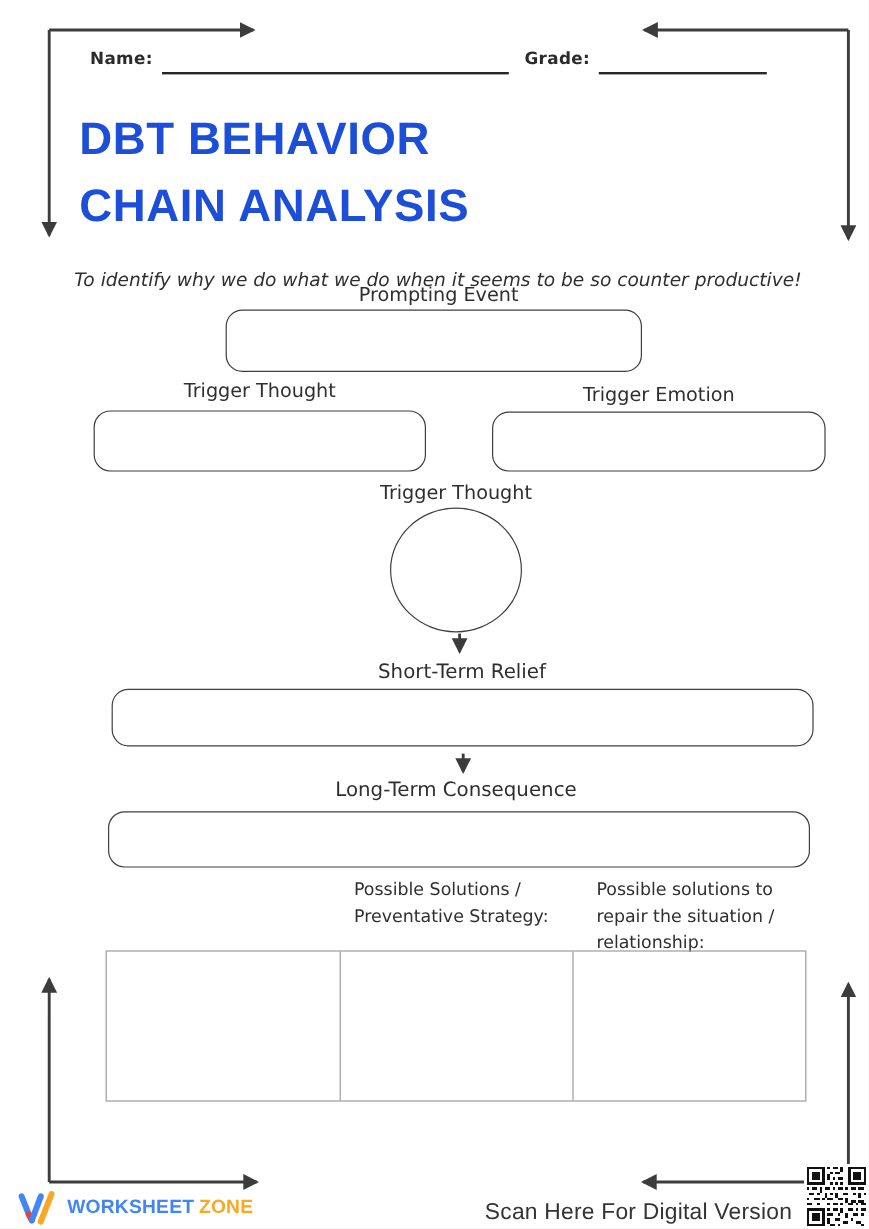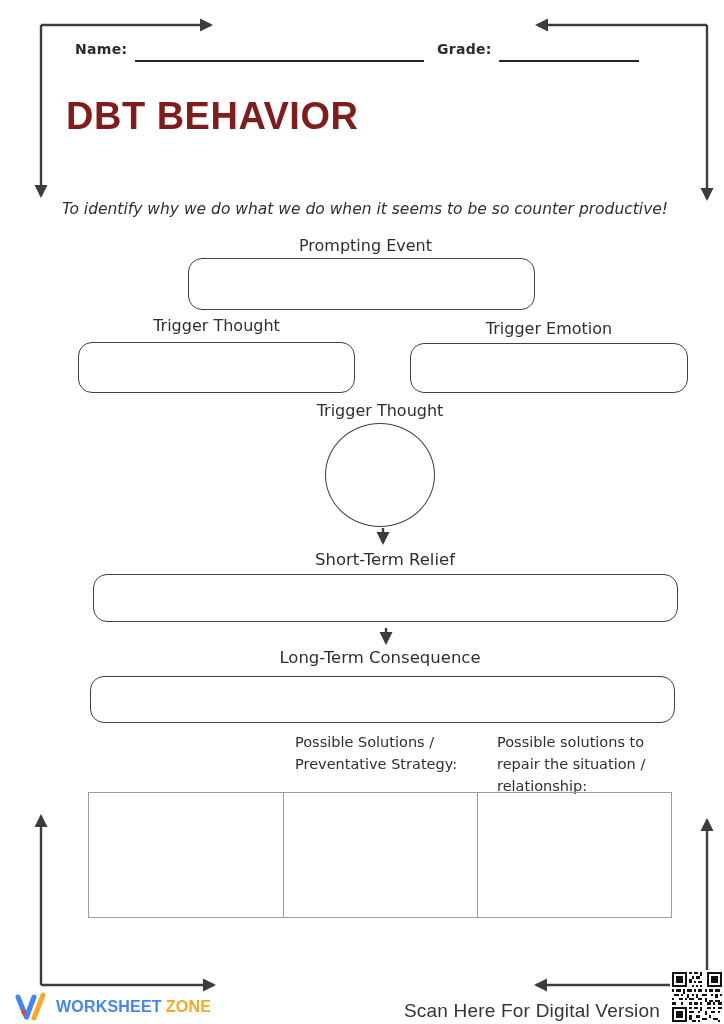--- a/index.html
+++ b/index.html
@@ -20,21 +20,21 @@
   }
   .abs{position:absolute;}
   svg.overlay{position:absolute;left:0;top:0;width:724px;height:1024px;pointer-events:none;}
   svg.overlay line{stroke:var(--line);stroke-width:2.4;}
   #arrhead path{fill:var(--line);}
 
   
   .field-label{font-size:14px;font-weight:bold;letter-spacing:.3px;}
   .write-line{border-bottom:2.2px solid #262626;height:1px;}
   .title{font-family:"Liberation Sans",sans-serif;font-weight:bold;font-size:38px;
-         line-height:56px;letter-spacing:.5px;color:#7f1d1d;}
+         line-height:56px;letter-spacing:.5px;color:#1d4ed8;}
   .subtitle{font-size:15.5px;font-style:italic;font-weight:500;text-align:center;color:#2f2f2f;}
 
   
   .lbl{font-size:16px;text-align:center;color:#2f2f2f;}
   .fill-box{border:1.7px solid var(--box-border);border-radius:14px;background:#fff;box-sizing:border-box;}
   .circle{border:1.7px solid var(--box-border);border-radius:50%;background:#fff;box-sizing:border-box;}
 
   
   .col-header{font-size:14.5px;line-height:22px;color:#2f2f2f;white-space:pre-line;}
   .grid-table{border:1.2px solid var(--table-border);box-sizing:border-box;display:grid;
@@ -83,23 +83,24 @@
     </g>
   </svg>
 
   <div class="abs field-label" style="left:75px;top:41px;">Name:</div>
   <div class="abs write-line" style="left:135px;top:59px;width:289px;"></div>
   <div class="abs field-label" style="left:437px;top:41px;">Grade:</div>
   <div class="abs write-line" style="left:499px;top:59px;width:140px;"></div>
 
   <div class="abs title" style="left:66px;top:88px;">
     <div>DBT BEHAVIOR</div>
+    <div>CHAIN ANALYSIS</div>
   </div>
 
-  <div class="abs subtitle" style="left:40px;top:200px;width:650px;">To identify why we do what we do when it seems to be so counter productive!</div>
+  <div class="abs subtitle" style="left:40px;top:224px;width:650px;">To identify why we do what we do when it seems to be so counter productive!</div>
 
   <div class="abs lbl" style="left:192px;top:236px;width:347px;">Prompting Event</div>
   <div class="abs fill-box" style="left:188px;top:258px;width:347px;height:52px;"></div>
 
   <div class="abs lbl" style="left:78px;top:316px;width:277px;">Trigger Thought</div>
   <div class="abs lbl" style="left:410px;top:319px;width:278px;">Trigger Emotion</div>
   <div class="abs fill-box" style="left:78px;top:342px;width:277px;height:51px;"></div>
   <div class="abs fill-box" style="left:410px;top:343px;width:278px;height:50px;"></div>
 
   <div class="abs lbl" style="left:255px;top:401px;width:250px;">Trigger Thought</div>

